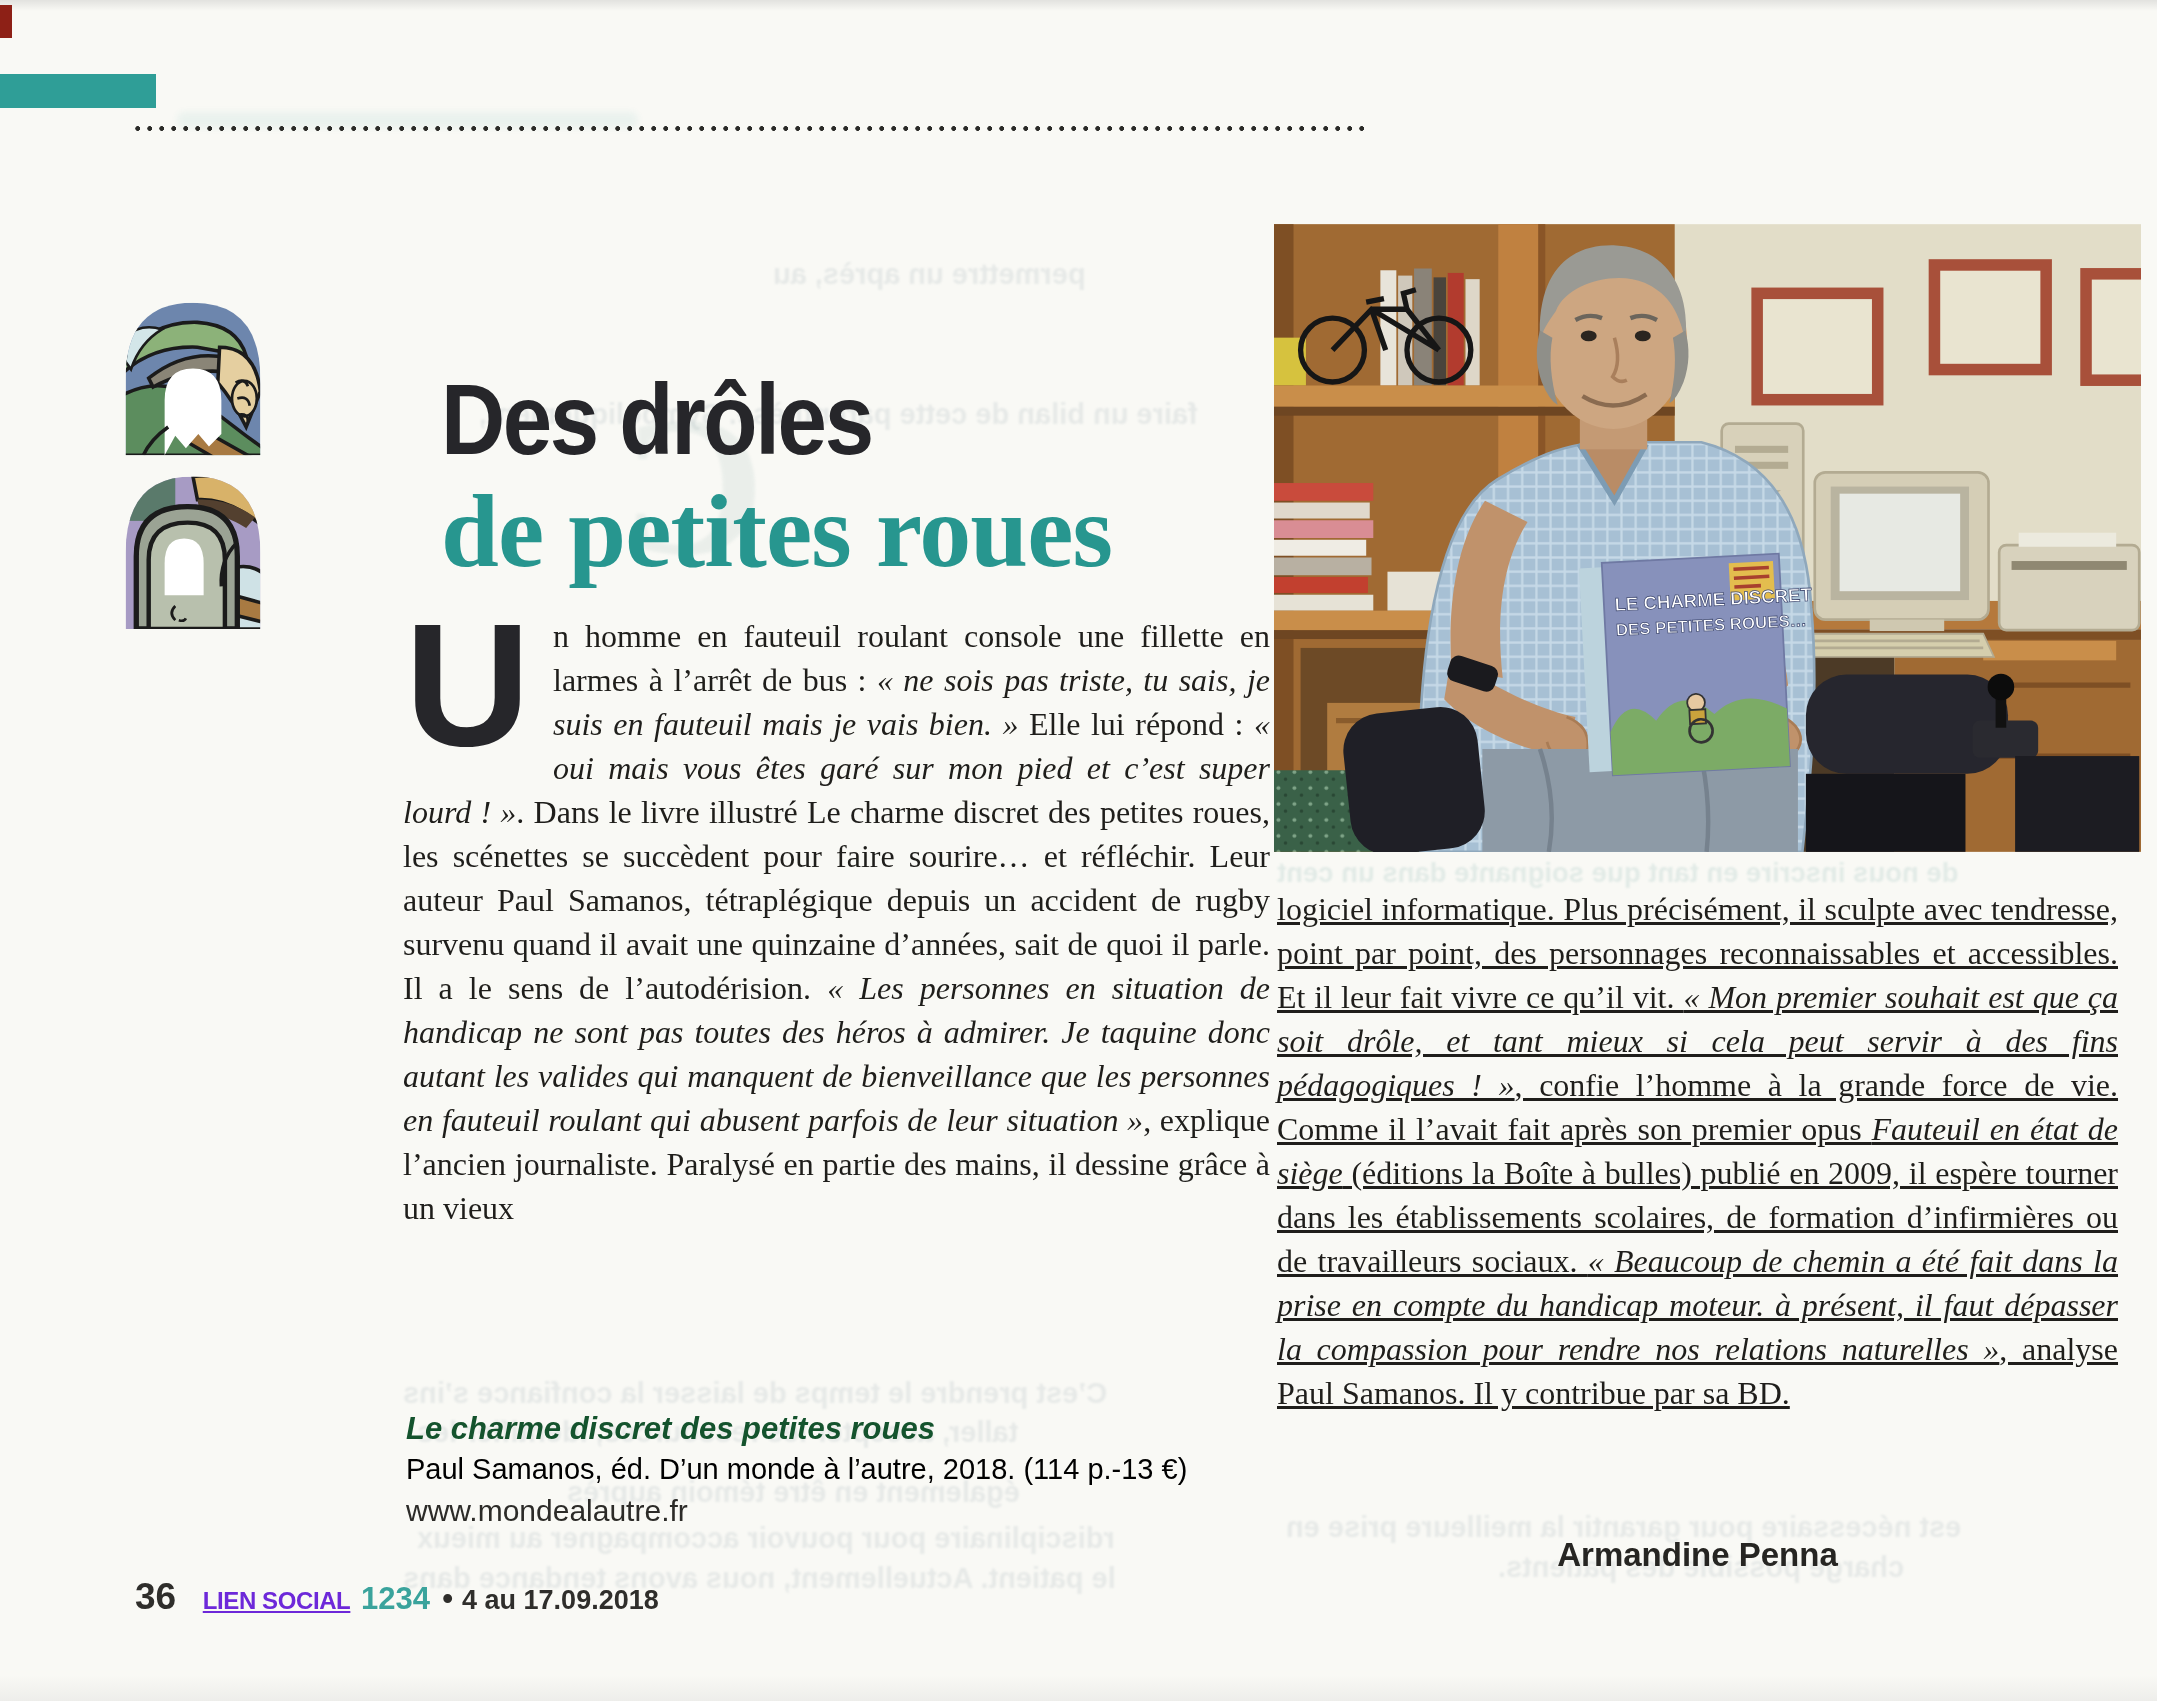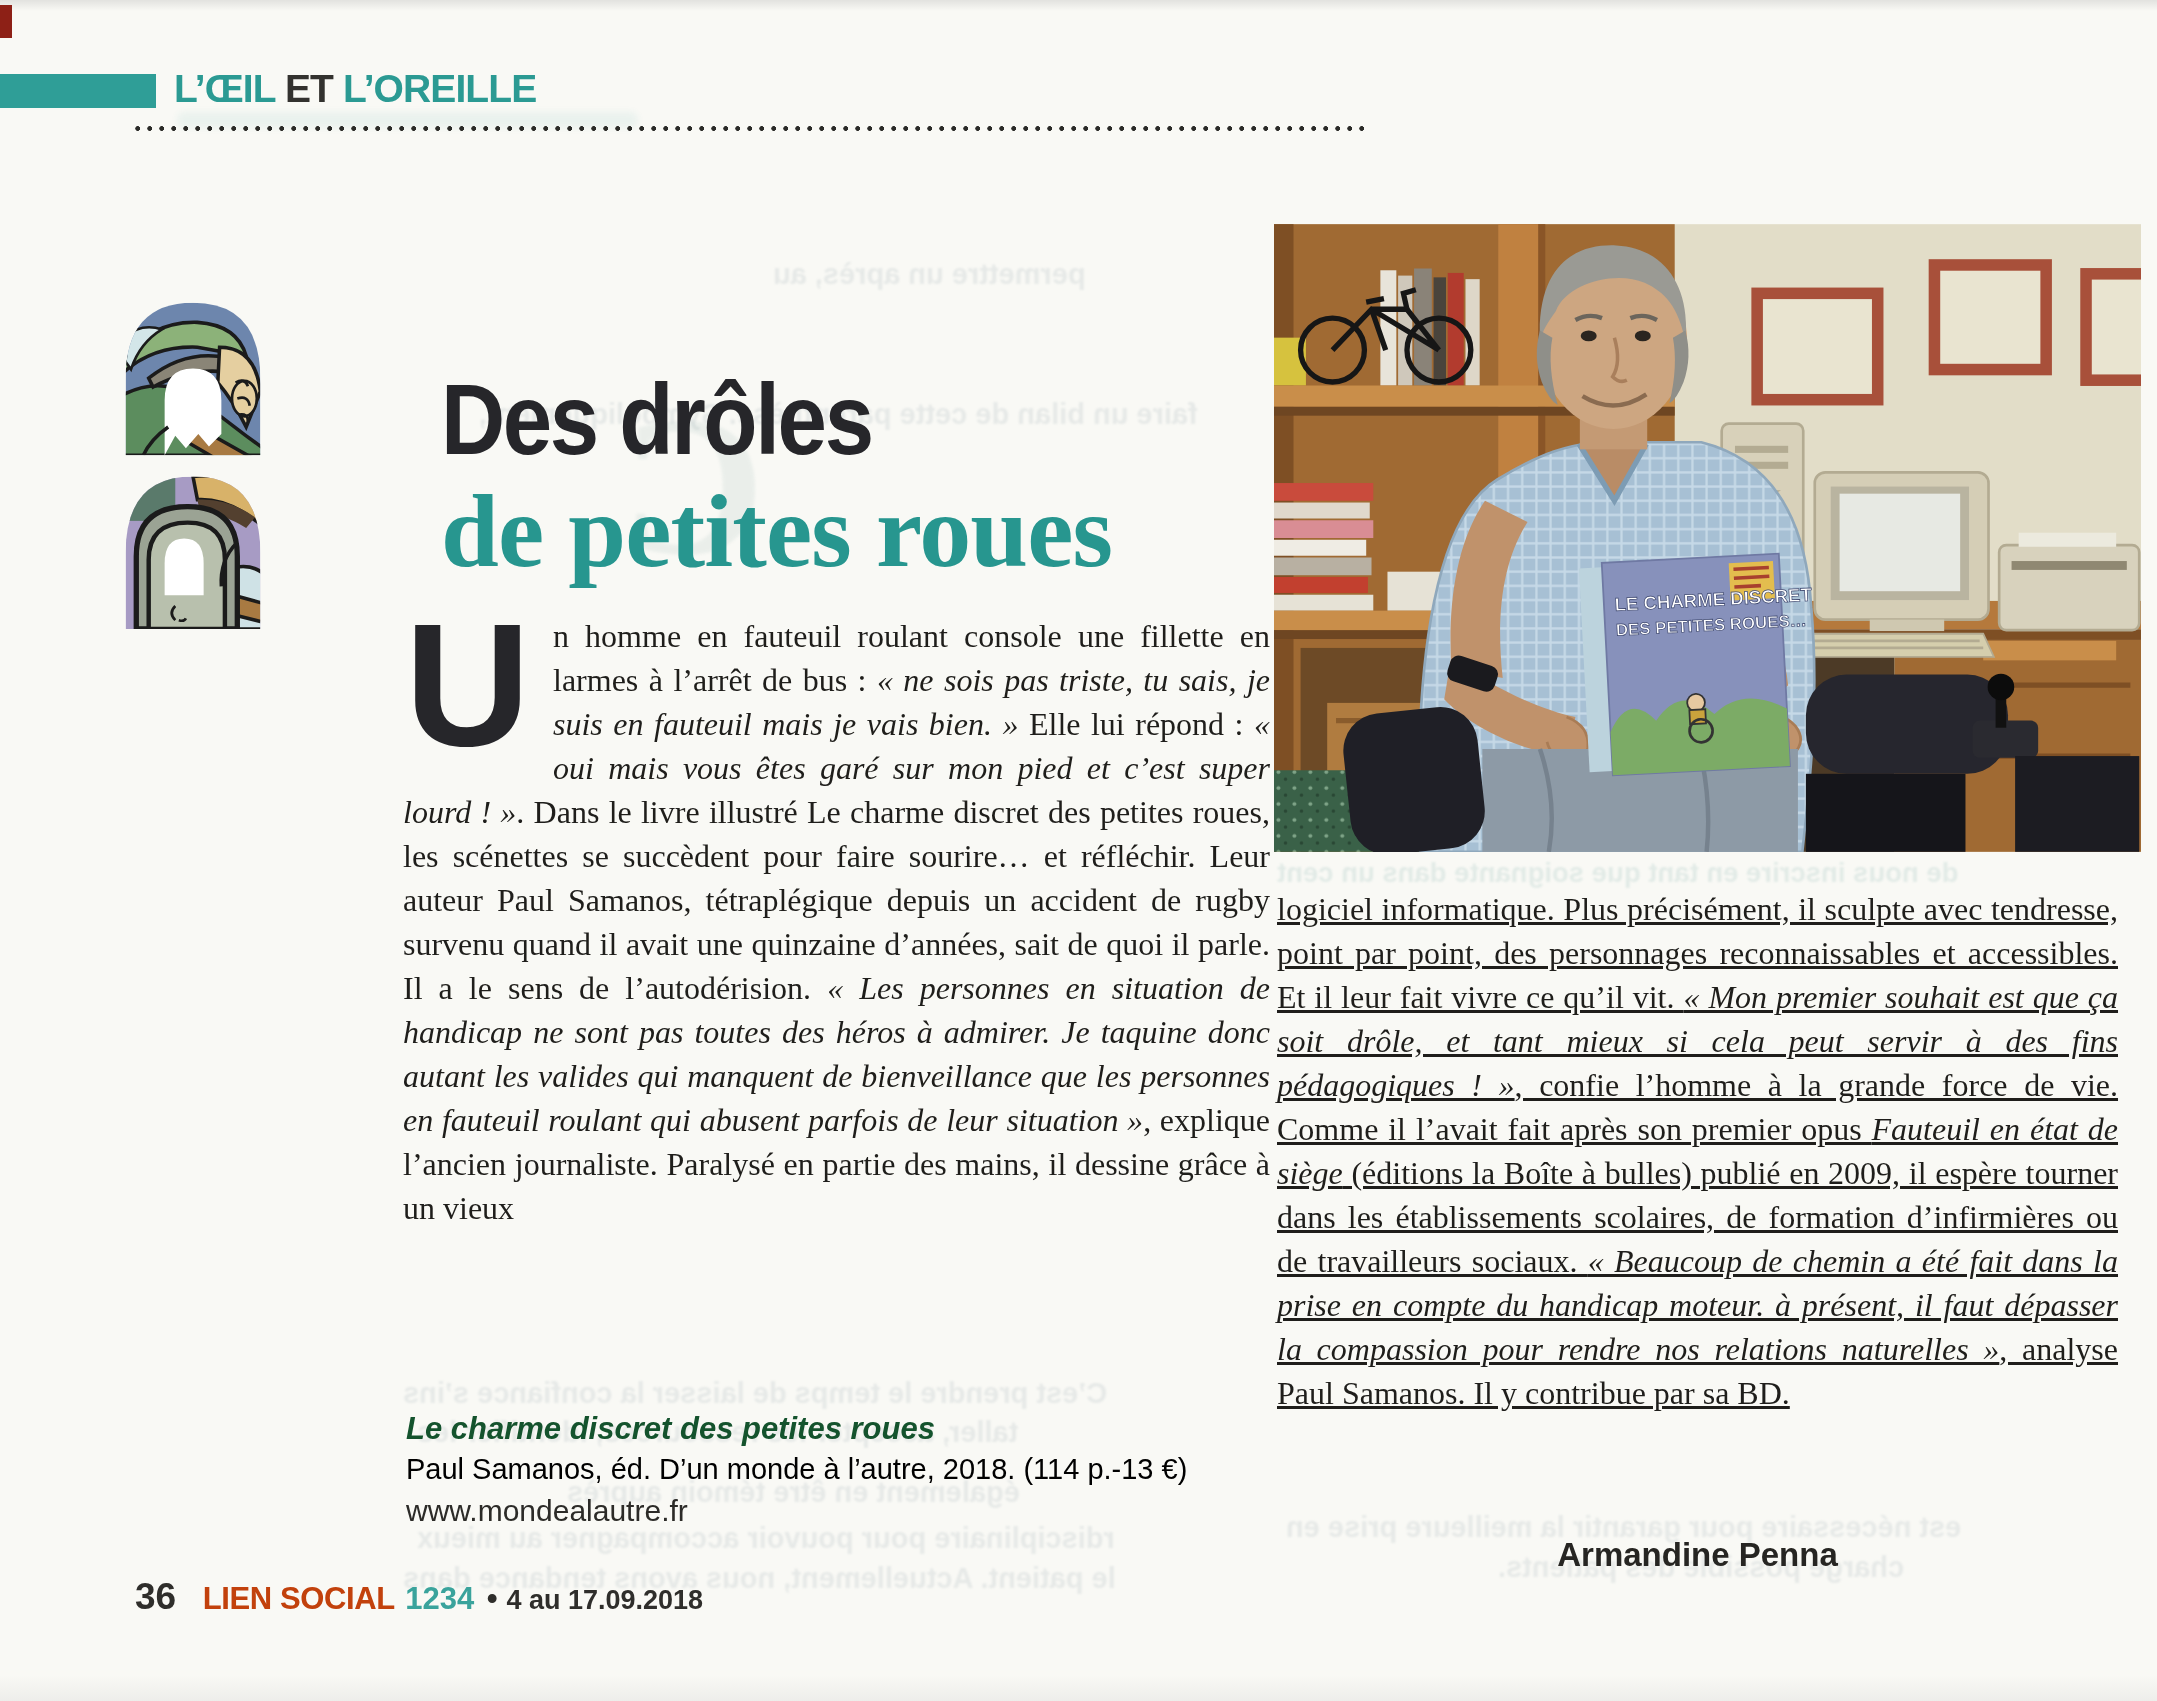--- a/index.html
+++ b/index.html
@@ -43,21 +43,21 @@
     font-size:33px;color:#262522;letter-spacing:0;}
   
   .bookbox{left:406px;top:1408px;width:851px;}
   .bookbox .bb-title{color:#14532d;font-weight:bold;font-style:italic;font-size:31px;line-height:41px;}
   .bookbox .bb-credits{color:#000000;font-size:29px;line-height:41px;}
   .bookbox .bb-site{color:#2c2b28;font-weight:normal;font-size:30px;line-height:41px;}
   
   .footer{left:135px;top:1576px;white-space:nowrap;}
   .footer span{vertical-align:baseline;}
   .f-num{font-weight:bold;font-size:37px;color:#2f2e2b;margin-right:26.6px;}
-  .f-mag{font-weight:bold;font-size:31px;color:#c2410c;letter-spacing:-0.4px;}
+  .f-mag{font-weight:bold;font-size:24px;color:#6d28d9;letter-spacing:-0.4px;text-decoration:underline;}
   .f-issue{font-weight:bold;font-size:31px;color:#3aa39c;margin-left:10.6px;}
   .f-sep{font-weight:bold;font-size:31px;color:#2f2e2b;margin:0 8.9px 0 12.4px;}
   .f-date{font-weight:600;font-size:27px;color:#2f2e2b;}
   
   .ghost{transform:scaleX(-1);color:#7d909b;opacity:.15;filter:blur(1.1px);
     font-weight:600;font-size:29px;line-height:40px;white-space:nowrap;}
   .ghost-teal{color:#5f9a95;}
   .ghost-big{transform:scaleX(-1);opacity:.10;color:#6f9894;filter:blur(1.8px);
     font-family:"Liberation Serif",serif;font-size:199px;font-weight:bold;}
   
@@ -67,21 +67,20 @@
 </head>
 <body>
 
 <div class="page">
 
   <div class="abs top-shade"></div>
   <div class="abs bottom-shade"></div>
   <div class="abs corner-tick"></div>
 
   <div class="abs header-bar"></div>
-  <div class="abs header-title"><span class="teal">L’ŒIL</span><span class="dark"> ET </span><span class="teal">L’OREILLE</span></div>
   <div class="abs header-ghost"></div>
   <div class="abs dotted-rule"></div>
 
   <div class="abs ghost" style="left:773px;top:254px;">permettre un après, au</div>
   <div class="abs ghost" style="left:479px;top:394px;">faire un bilan de cette parenthèse. Symboliquement,</div>
   <div class="abs ghost-big" style="left:621px;top:372px;">C</div>
   <div class="abs ghost ghost-teal" style="left:1277px;top:853px;font-size:27.5px;">de nous inscrire en tant que soignante dans un cent</div>
   <div class="abs ghost" style="left:403px;top:1373px;">C’est prendre le temps de laisser la confiance s’ins</div>
   <div class="abs ghost" style="left:417px;top:1412px;">taller, accepter les ressources, identifier les</div>
   <div class="abs ghost" style="left:567px;top:1472px;">également en être témoin auprès</div>

